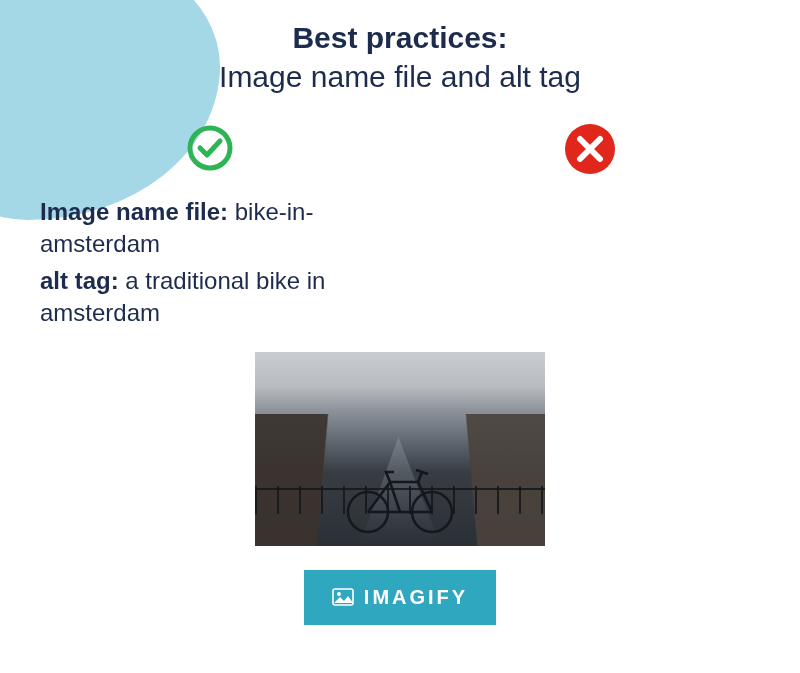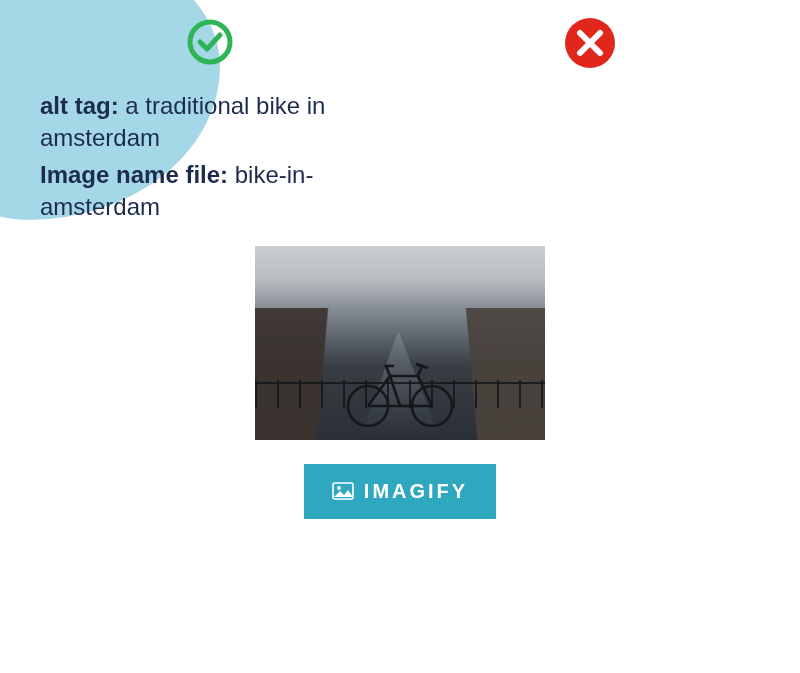--- a/index.html
+++ b/index.html
@@ -158,40 +158,44 @@
       display: inline-flex;
     }
   </style>
 </head>
 <body>
 
 <div class="blob"></div>
 
 <div class="content">
 
+  <div class="heading">
+    <div class="heading-main">Best practices:</div>
+    <div class="heading-sub">Image name file and alt tag</div>
+  </div>
 
   <div class="columns">
 
     <div class="col">
       <div class="icon-wrap">
         <span class="check-icon">
           <svg width="48" height="48" viewBox="0 0 48 48">
             <circle cx="24" cy="24" r="20" fill="none" stroke="#2fb455" stroke-width="5"></circle>
             <path d="M14 24 L21 31 L34 17" fill="none" stroke="#2fb455" stroke-width="5" stroke-linecap="round" stroke-linejoin="round"></path>
           </svg>
         </span>
       </div>
       <div class="text-block">
         <div class="row">
+          <span class="label">Image name file:</span>
+          <span class="value">bike-in-amsterdam</span>
+        </div>
+        <div class="row">
           <span class="label">alt tag:</span>
           <span class="value">a traditional bike in amsterdam</span>
-        </div>
-        <div class="row">
-          <span class="label">Image name file:</span>
-          <span class="value">bike-in-amsterdam</span>
         </div>
       </div>
     </div>
 
     <div class="col">
       <div class="icon-wrap">
         <span class="cross-icon">
           <svg width="28" height="28" viewBox="0 0 28 28">
             <path d="M4 4 L24 24 M24 4 L4 24" stroke="#ffffff" stroke-width="6" stroke-linecap="round"></path>
           </svg>

